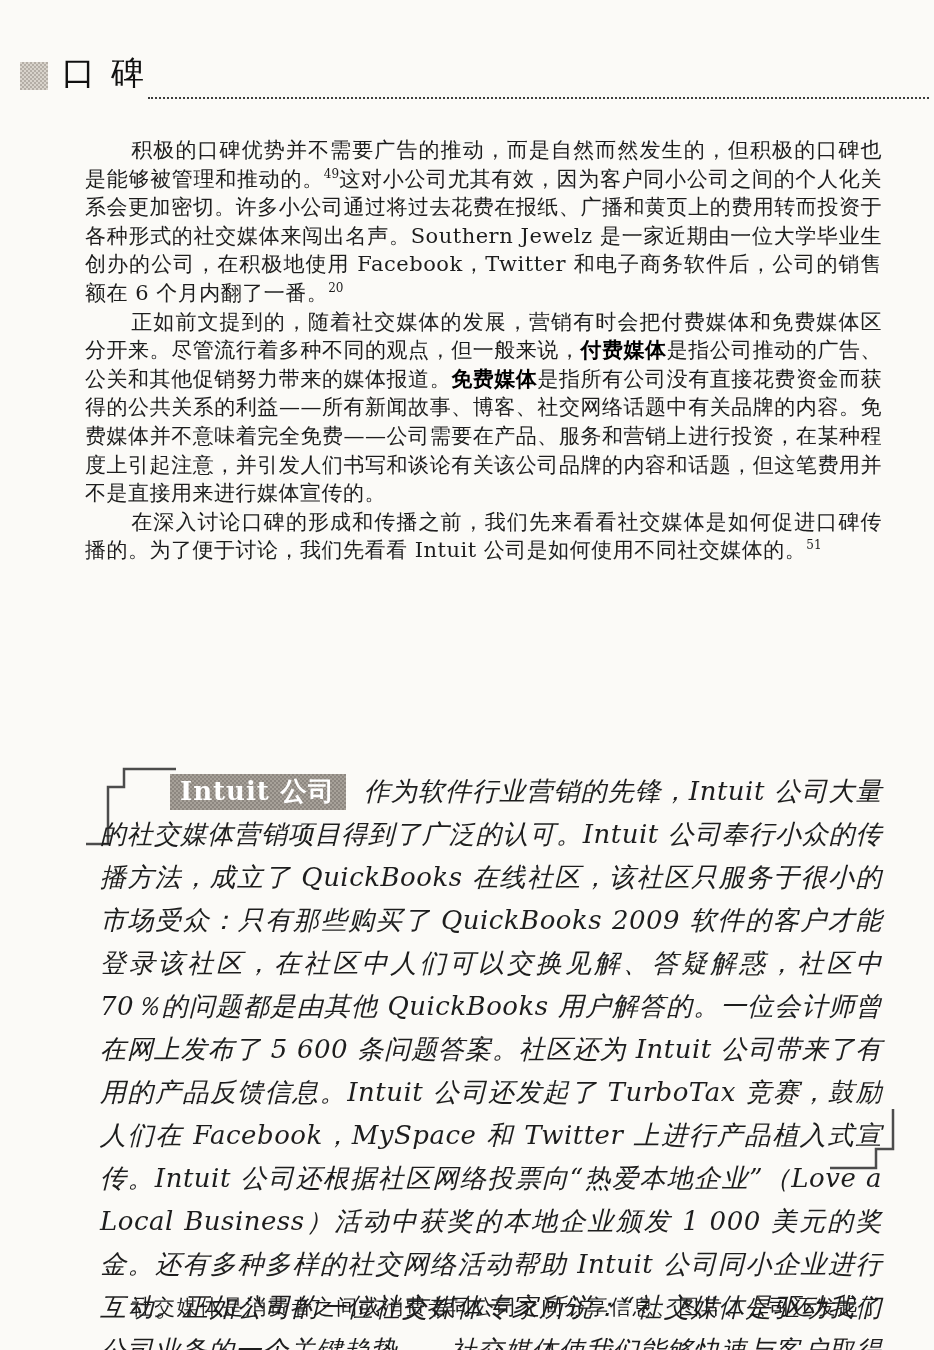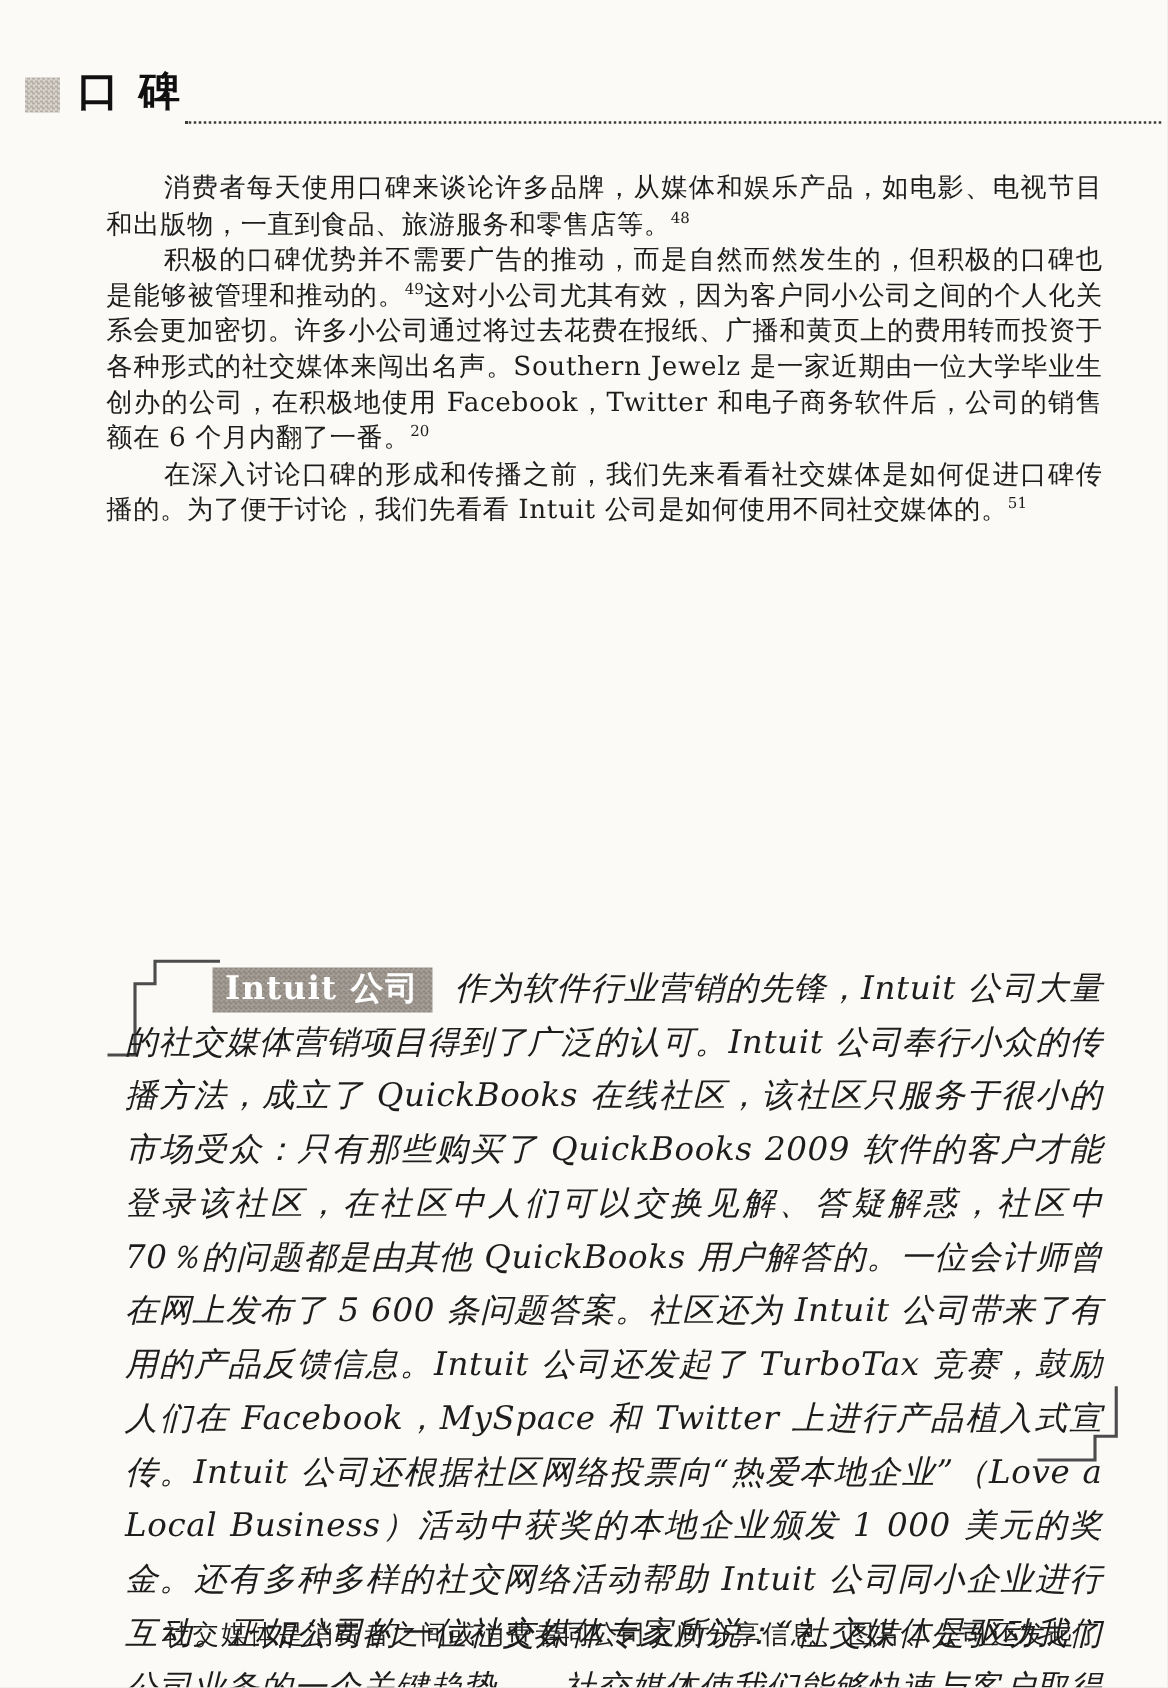--- a/index.html
+++ b/index.html
@@ -14,21 +14,21 @@
   }
   
   .hdr-square{
     position:absolute;left:20px;top:62px;width:28px;height:28px;
     background:repeating-conic-gradient(#b4aea6 0% 25%,#d8d3cb 25% 50%);
     background-size:4px 4px;
   }
   .hdr-title{
     position:absolute;left:62px;top:54px;
     font-family:"DejaVu Sans","Liberation Sans",sans-serif;
-    font-weight:bold;font-size:33px;line-height:38px;
+    font-weight:normal;font-size:33px;line-height:38px;
     letter-spacing:16px;color:#101010;white-space:nowrap;
   }
   .hdr-dots{
     position:absolute;left:148px;right:5px;top:73px;height:24px;
     border-bottom:2px dotted #3c3c3c;
   }
   
   .bodytext{
     position:absolute;left:85px;top:136px;width:797px;
     font-size:21px;line-height:28.6px;
@@ -83,22 +83,22 @@
 </head>
 <body>
 
 <div class="page">
 
   <div class="hdr-square"></div>
   <div class="hdr-title">口碑</div>
   <div class="hdr-dots"></div>
 
   <div class="bodytext">
-    <p>消费者每天使用口碑来谈论许多品牌，从媒体和娱乐产品，如电影、电视节目和出版物，一直到食品、旅游服务和零售店等。<sup>48</sup></p>
     <p>积极的口碑优势并不需要广告的推动，而是自然而然发生的，但积极的口碑也是能够被管理和推动的。<sup>49</sup>这对小公司尤其有效，因为客户同小公司之间的个人化关系会更加密切。许多小公司通过将过去花费在报纸、广播和黄页上的费用转而投资于各种形式的社交媒体来闯出名声。Southern Jewelz 是一家近期由一位大学毕业生创办的公司，在积极地使用 Facebook，Twitter 和电子商务软件后，公司的销售额在 6 个月内翻了一番。<sup>20</sup></p>
+    <p>正如前文提到的，随着社交媒体的发展，营销有时会把付费媒体和免费媒体区分开来。尽管流行着多种不同的观点，但一般来说，<b>付费媒体</b>是指公司推动的广告、公关和其他促销努力带来的媒体报道。<b>免费媒体</b>是指所有公司没有直接花费资金而获得的公共关系的利益——所有新闻故事、博客、社交网络话题中有关品牌的内容。免费媒体并不意味着完全免费——公司需要在产品、服务和营销上进行投资，在某种程度上引起注意，并引发人们书写和谈论有关该公司品牌的内容和话题，但这笔费用并不是直接用来进行媒体宣传的。</p>
     <p>在深入讨论口碑的形成和传播之前，我们先来看看社交媒体是如何促进口碑传播的。为了便于讨论，我们先看看 Intuit 公司是如何使用不同社交媒体的。<sup>51</sup></p>
   </div>
 
   <svg class="bracket" style="left:84px;top:764px;" width="100" height="90">
     <polyline points="92,5 40,5 40,23 24,23 24,80 2,80"></polyline>
   </svg>
 
   <div class="intuit">
     <p><span class="intuit-label">Intuit 公司</span><span>作为软件行业营销的先锋，Intuit 公司大量的社交媒体营销项目得到了广泛的认可。Intuit 公司奉行小众的传播方法，成立了 QuickBooks 在线社区，该社区只服务于很小的市场受众：只有那些购买了 QuickBooks 2009 软件的客户才能登录该社区，在社区中人们可以交换见解、答疑解惑，社区中 70％的问题都是由其他 QuickBooks 用户解答的。一位会计师曾在网上发布了 5 600 条问题答案。社区还为 Intuit 公司带来了有用的产品反馈信息。Intuit 公司还发起了 TurboTax 竞赛，鼓励人们在 Facebook，MySpace 和 Twitter 上进行产品植入式宣传。Intuit 公司还根据社区网络投票向“热爱本地企业”（Love a Local Business）活动中获奖的本地企业颁发 1 000 美元的奖金。还有多种多样的社交网络活动帮助 Intuit 公司同小企业进行互动。正如公司的一位社交媒体专家所说：“社交媒体是驱动我们公司业务的一个关键趋势……社交媒体使我们能够快速与客户取得联系并建立长久的客户关系。”</span></p>
   </div>

